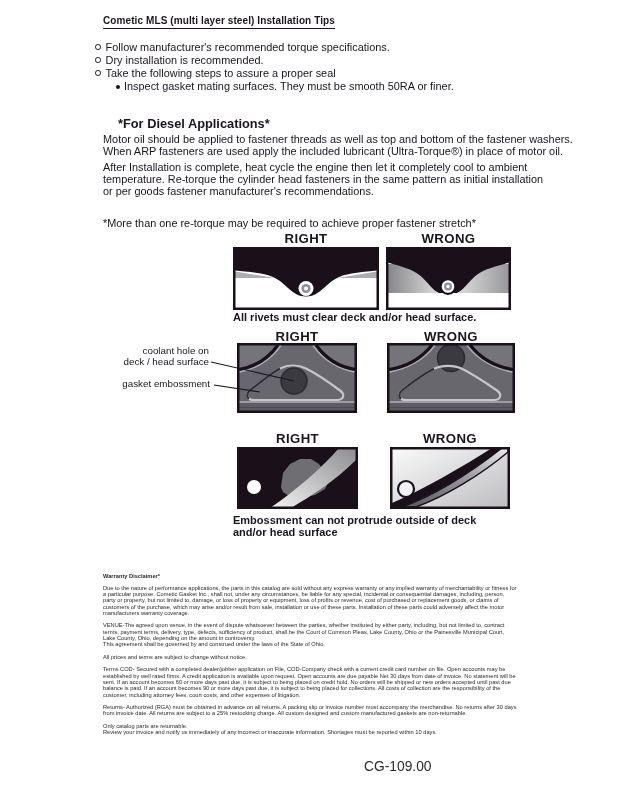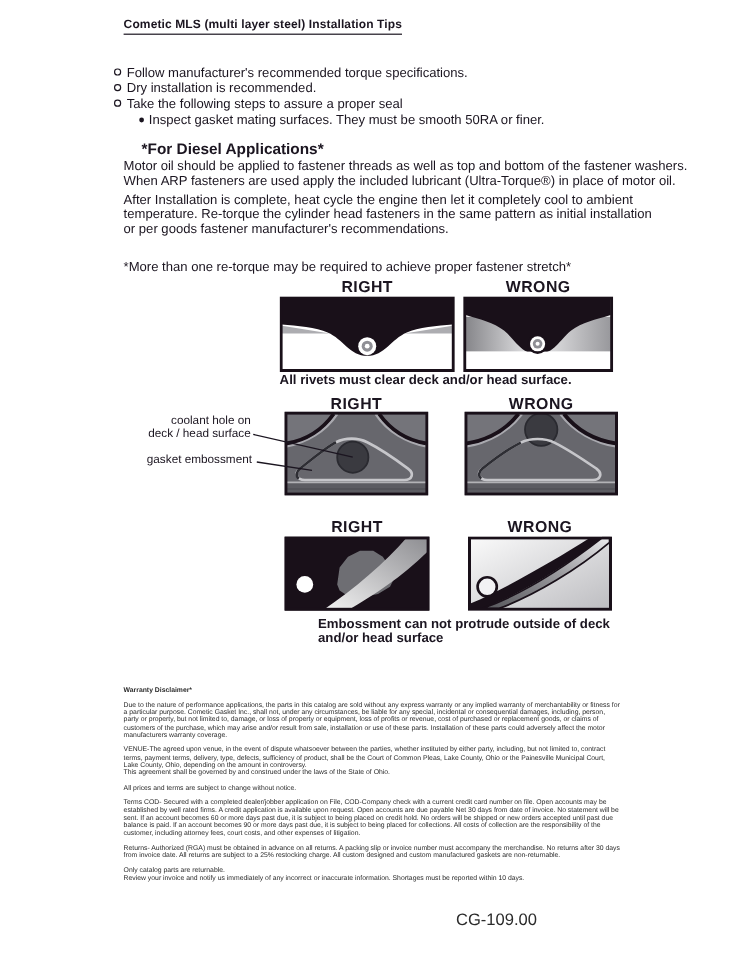--- a/index.html
+++ b/index.html
@@ -5,42 +5,42 @@
   html,body { margin:0; padding:0; background:#ffffff; }
   .page {
     position:relative; width:618px; height:800px; background:#ffffff;
     font-family:"Liberation Sans", sans-serif; color:#1b1520; overflow:hidden;
   }
   .title {
     position:absolute; left:103px; top:15px;
     font-size:10px; font-weight:bold; letter-spacing:0.1px;
     border-bottom:1.6px solid #1b1520; padding-bottom:1.5px; white-space:nowrap;
   }
-  .bullets { position:absolute; left:95px; top:55px; font-size:10.9px; }
+  .bullets { position:absolute; left:95px; top:41px; font-size:10.9px; }
   .brow { line-height:13px; white-space:nowrap; }
   .b-open {
     display:inline-block; width:3.6px; height:3.6px; border:1.1px solid #1b1520;
     border-radius:50%; margin-right:5px; vertical-align:1.5px;
   }
   .b-dot {
     display:inline-block; width:4px; height:4px; background:#1b1520;
     border-radius:50%; margin-left:21px; margin-right:4px; vertical-align:1px;
   }
   .h2 { position:absolute; left:118px; top:116px; font-size:12.8px; font-weight:bold; }
   .para { position:absolute; left:103px; font-size:10.9px; line-height:12.1px; white-space:nowrap; }
   .rw { position:absolute; font-size:13.2px; font-weight:bold; text-align:center; letter-spacing:0.4px; }
   .fig { position:absolute; line-height:0; }
   .cap { position:absolute; font-size:11px; font-weight:bold; line-height:11.6px; white-space:nowrap; }
   .ann { position:absolute; font-size:9.8px; line-height:11px; text-align:right; white-space:nowrap; }
   .legal { position:absolute; left:103px; top:573px; width:415px; font-size:5.7px; line-height:6.3px; color:#2a2a2a; }
   .legal .lh { font-weight:bold; margin-bottom:5.5px; }
   .legal p { margin:0 0 6.2px 0; }
   .legal .tight { margin:0; }
   .legal .gap-after { margin:0 0 6.2px 0; }
-  .pagenum { position:absolute; left:380px; top:759px; font-size:13.8px; color:#2b2b2b; }
+  .pagenum { position:absolute; left:364px; top:759px; font-size:13.8px; color:#2b2b2b; }
   .overlay { position:absolute; pointer-events:none; }
 </style>
 </head>
 <body>
 
 <div class="page">
 
   <div class="title">Cometic MLS (multi layer steel) Installation Tips</div>
 
   <div class="bullets">
@@ -191,21 +191,21 @@
         </linearGradient>
       </defs>
       <rect width="120" height="62" fill="url(#g3wbg)"></rect>
       <path d="M2 56 C34 42 72 20 102 1 L112 1 C80 26 44 48 12 60 L2 60 Z" fill="#191019"></path>
       <path d="M12 60 C46 48 80 26 112 1 L118 1 L118 5 C92 27 56 49 26 60 Z" fill="url(#g3wband)" stroke="#191019" stroke-width="1.5"></path>
       <circle cx="16" cy="42" r="8" fill="#f2f2f4" stroke="#191019" stroke-width="2.2"></circle>
       <rect x="1.25" y="1.25" width="117.5" height="59.5" fill="none" stroke="#191019" stroke-width="2.5"></rect>
     </svg>
   </div>
 
-  <div class="cap" style="left:233px; top:515px;margin-left:32px;">
+  <div class="cap" style="left:233px; top:515px;">
     <div>Embossment can not protrude outside of deck</div>
     <div>and/or head surface</div>
   </div>
 
   <div class="legal">
     <div class="lh">Warranty Disclaimer*</div>
     <p>Due to the nature of performance applications, the parts in this catalog are sold without any express warranty or any implied warranty of merchantability or fitness for a particular purpose.  Cometic Gasket Inc., shall not, under any circumstances, be liable for any special, incidental or consequential damages, including, person, party or property, but not limited to, damage, or loss of property or equipment, loss of profits or revenue, cost of purchased or replacement goods, or claims of customers of the purchase, which may arise and/or result from sale, installation or use of these parts.  Installation of these parts could adversely affect the motor manufacturers warranty coverage.</p>
     <div class="tight">VENUE-The agreed upon venue, in the event of dispute whatsoever between the parties, whether instituted by either party, including, but not limited to, contract terms, payment terms, delivery, type, defects, sufficiency of product, shall be the Court of Common Pleas, Lake County, Ohio or the Painesville Municipal Court, Lake County, Ohio, depending on the amount in controversy.</div>
     <div class="gap-after">This agreement shall be governed by and construed under the laws of the State of Ohio.</div>
     <p>All prices and terms are subject to change without notice.</p>

